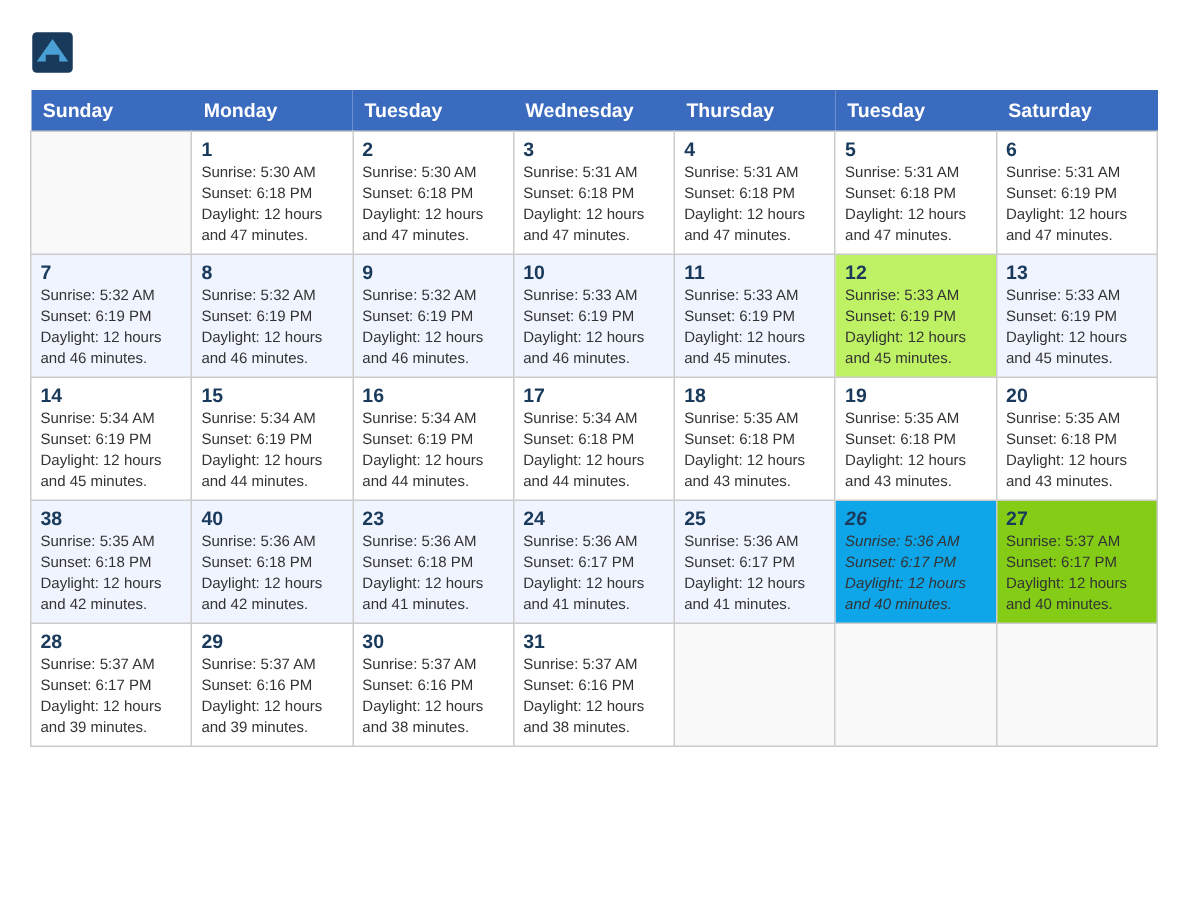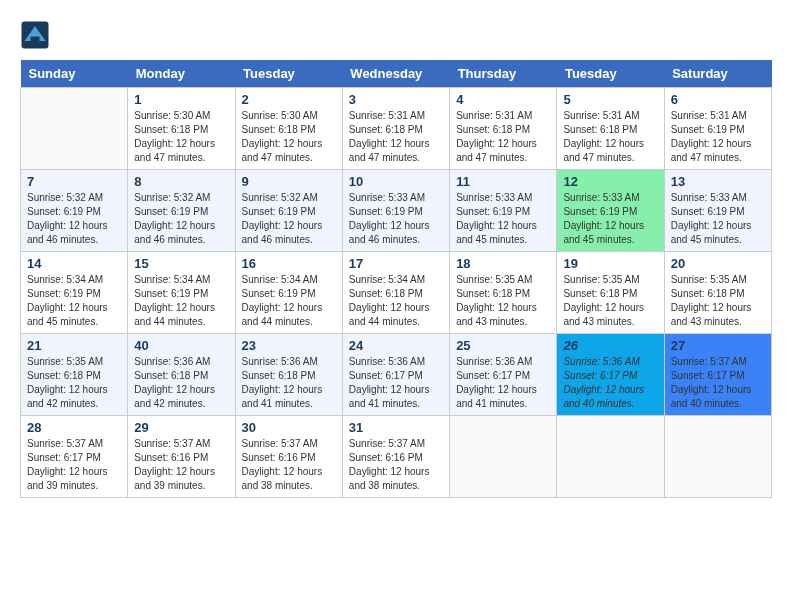--- a/index.html
+++ b/index.html
@@ -163,21 +163,21 @@
           <div class="cell-info">Sunrise: 5:32 AM<br>Sunset: 6:19 PM<br>Daylight: 12 hours<br>and 46 minutes.</div>
         </td>
         <td style="background-color: rgb(240, 244, 255);">
           <span class="day-num">10</span>
           <div class="cell-info">Sunrise: 5:33 AM<br>Sunset: 6:19 PM<br>Daylight: 12 hours<br>and 46 minutes.</div>
         </td>
         <td style="background-color: rgb(240, 244, 255); margin-left: 45px;">
           <span class="day-num">11</span>
           <div class="cell-info">Sunrise: 5:33 AM<br>Sunset: 6:19 PM<br>Daylight: 12 hours<br>and 45 minutes.</div>
         </td>
-        <td style="background-color: #86efac;">
+        <td style="background-color: #bef264;">
           <span class="day-num">12</span>
           <div class="cell-info">Sunrise: 5:33 AM<br>Sunset: 6:19 PM<br>Daylight: 12 hours<br>and 45 minutes.</div>
         </td>
         <td style="background-color: rgb(240, 244, 255);">
           <span class="day-num">13</span>
           <div class="cell-info">Sunrise: 5:33 AM<br>Sunset: 6:19 PM<br>Daylight: 12 hours<br>and 45 minutes.</div>
         </td>
       </tr>
       <tr>
         <td style="background-color: rgb(255, 255, 255);">
@@ -204,21 +204,21 @@
           <span class="day-num">19</span>
           <div class="cell-info">Sunrise: 5:35 AM<br>Sunset: 6:18 PM<br>Daylight: 12 hours<br>and 43 minutes.</div>
         </td>
         <td style="background-color: rgb(255, 255, 255);">
           <span class="day-num">20</span>
           <div class="cell-info">Sunrise: 5:35 AM<br>Sunset: 6:18 PM<br>Daylight: 12 hours<br>and 43 minutes.</div>
         </td>
       </tr>
       <tr>
         <td style="background-color: rgb(240, 244, 255);">
-          <span class="day-num">21</span>
+          <span class="day-num">38</span>
           <div class="cell-info">Sunrise: 5:35 AM<br>Sunset: 6:18 PM<br>Daylight: 12 hours<br>and 42 minutes.</div>
         </td>
         <td style="background-color: rgb(240, 244, 255);">
           <span class="day-num">40</span>
           <div class="cell-info">Sunrise: 5:36 AM<br>Sunset: 6:18 PM<br>Daylight: 12 hours<br>and 42 minutes.</div>
         </td>
         <td style="background-color: rgb(240, 244, 255);">
           <span class="day-num">23</span>
           <div class="cell-info">Sunrise: 5:36 AM<br>Sunset: 6:18 PM<br>Daylight: 12 hours<br>and 41 minutes.</div>
         </td>
@@ -227,21 +227,21 @@
           <div class="cell-info">Sunrise: 5:36 AM<br>Sunset: 6:17 PM<br>Daylight: 12 hours<br>and 41 minutes.</div>
         </td>
         <td style="background-color: rgb(240, 244, 255); margin-top: 31px;">
           <span class="day-num">25</span>
           <div class="cell-info">Sunrise: 5:36 AM<br>Sunset: 6:17 PM<br>Daylight: 12 hours<br>and 41 minutes.</div>
         </td>
         <td style="background-color: #0ea5e9; font-style: italic;">
           <span class="day-num">26</span>
           <div class="cell-info">Sunrise: 5:36 AM<br>Sunset: 6:17 PM<br>Daylight: 12 hours<br>and 40 minutes.</div>
         </td>
-        <td style="background-color: #3b82f6; margin-left: 44px;">
+        <td style="background-color: #84cc16; margin-left: 44px;">
           <span class="day-num">27</span>
           <div class="cell-info">Sunrise: 5:37 AM<br>Sunset: 6:17 PM<br>Daylight: 12 hours<br>and 40 minutes.</div>
         </td>
       </tr>
       <tr>
         <td style="background-color: rgb(255, 255, 255);">
           <span class="day-num">28</span>
           <div class="cell-info">Sunrise: 5:37 AM<br>Sunset: 6:17 PM<br>Daylight: 12 hours<br>and 39 minutes.</div>
         </td>
         <td style="background-color: rgb(255, 255, 255);">

